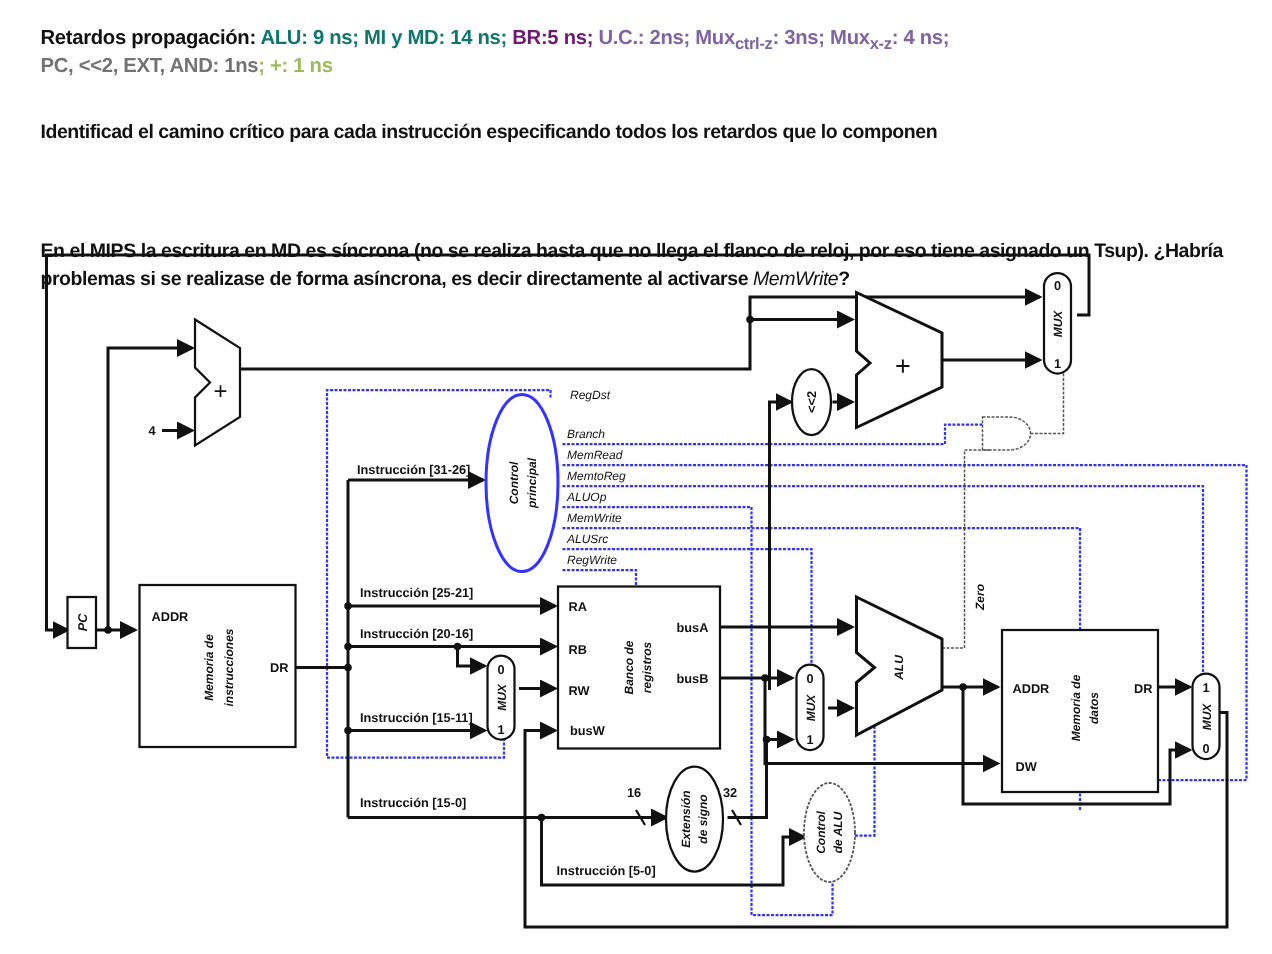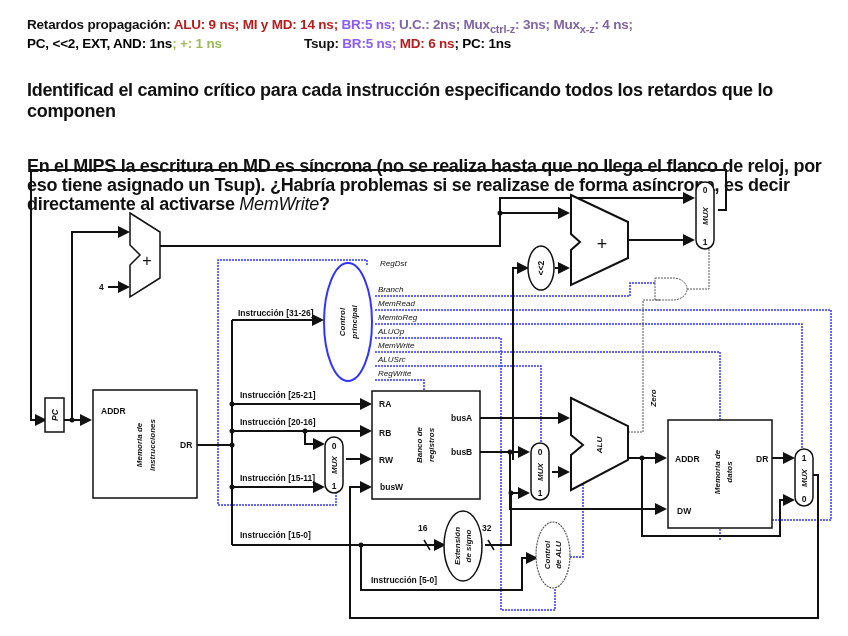--- a/index.html
+++ b/index.html
@@ -1,45 +1,44 @@
 <!DOCTYPE html>
 <html><head>
 <meta charset="utf-8">
 <style>
   html, body { margin: 0; padding: 0; background: #ffffff; }
   body { width: 848px; height: 636px; position: relative; overflow: hidden; font-family: "Liberation Sans", sans-serif; }
   .hdr { position: absolute; left: 27px; font-size: 13.5px; font-weight: bold; white-space: nowrap; letter-spacing: -0.2px; }
   .hdr-line1 { top: 17px; }
   .hdr-line2 { top: 36px; }
   .blk { color: #111111; margin-top: 12px; }
-  .c-alu { color: #b91c1c; }
-  .c-br { color: #8b5cf6; }
+  .c-alu { color: #0f766e; }
+  .c-br { color: #701a75; }
   .c-uc { color: #8064a2; }
-  .c-pc { color: #000000; }
+  .c-pc { color: #737373; }
   .c-plus { color: #9bbb59; }
   .tsup { position: absolute; left: 277px; }
-  .q { position: absolute; left: 27px; font-size: 18px; font-weight: bold; color: #111; letter-spacing: -0.3px; }
+  .q { position: absolute; left: 27px; font-size: 13px; font-weight: bold; color: #111; letter-spacing: -0.3px; }
   .q1 { top: 80px; }
   .q2 { top: 120px; width: 800px; line-height: 19px; margin-top: 37px; }
   .q2 i { font-weight: normal; }
   sub { font-size: 11px; }
   svg { position: absolute; left: 0; top: 0; }
   svg text { font-family: "Liberation Sans", sans-serif; }
   .lbl { font-size: 8.5px; font-weight: bold; fill: #111; }
   .sig { font-size: 8px; font-style: italic; fill: #111; }
 </style>
 </head>
 <body>
 
 <div class="hdr hdr-line1">
   <span class="blk">Retardos propagación: </span><span class="c-alu">ALU: 9 ns; MI y MD: 14 ns; </span><span class="c-br">BR:5 ns; </span><span class="c-uc">U.C.: 2ns; </span><span class="c-uc"><span>Mux</span><sub>ctrl-z</sub><span>: 3ns; </span></span><span class="c-uc"><span>Mux</span><sub>x-z</sub><span>: 4 ns;</span></span>
 </div>
 <div class="hdr hdr-line2" style="width:800px;">
   <span class="c-pc">PC, &lt;&lt;2, EXT, AND: 1ns</span><span class="c-plus">; +: 1 ns</span>
-  <span class="tsup"><span class="blk">Tsup: </span><span class="c-br">BR:5 ns; </span><span class="c-alu">MD: 6 ns</span><span class="c-pc">; PC: 1ns</span></span>
 </div>
 
 <div class="q q1">Identificad el camino crítico para cada instrucción especificando todos los retardos que lo componen</div>
 <div class="q q2"><span>En el MIPS la escritura en MD es síncrona (no se realiza hasta que no llega el flanco de reloj, por eso tiene asignado un Tsup). ¿Habría problemas si se realizase de forma asíncrona, es decir directamente al activarse </span><i>MemWrite</i><span>?</span></div>
 
 <svg width="848" height="636" viewBox="0 0 848 636">
   <defs>
     <marker id="arr" markerWidth="6" markerHeight="6" refX="5" refY="3" orient="auto">
       <path d="M0,0 L6,3 L0,6 z" fill="#111"></path>
     </marker>

